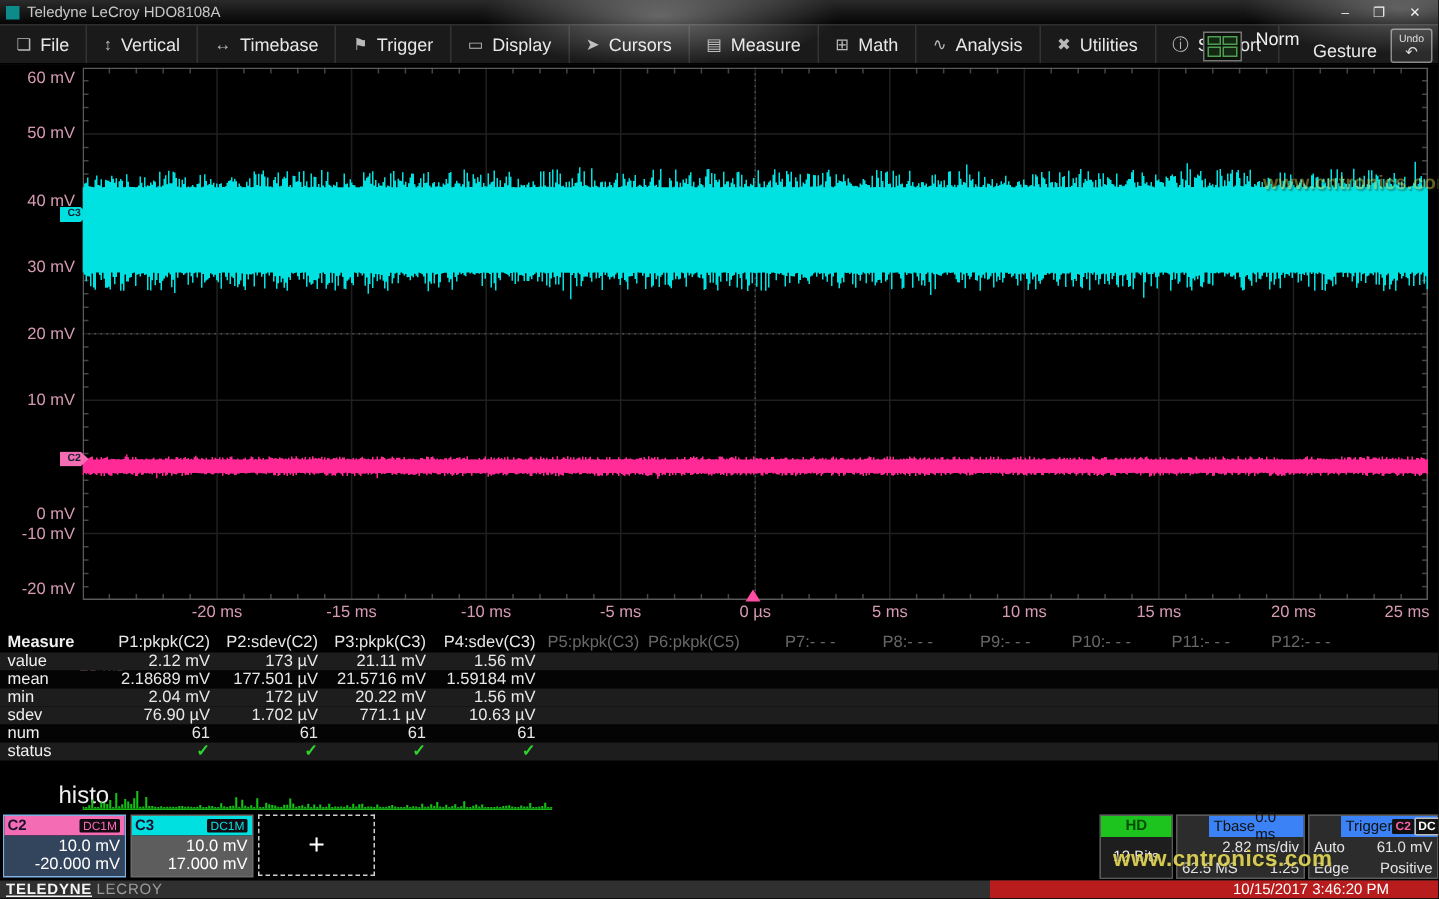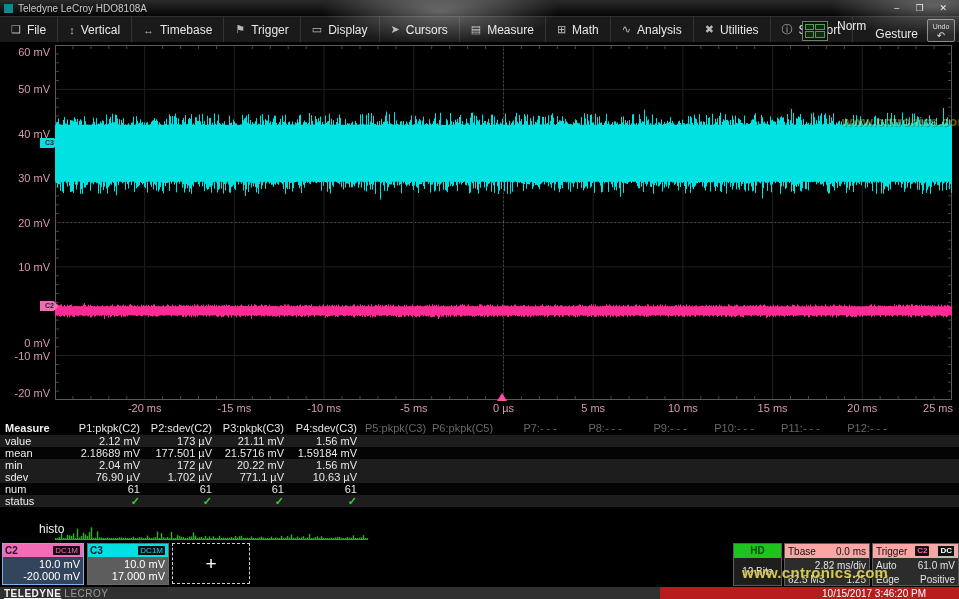--- a/index.html
+++ b/index.html
@@ -47,40 +47,40 @@
   .measure{position:absolute;left:0;top:422px;width:959px;font-size:11px;}
   .mrow{display:flex;height:12px;line-height:12px;}
   .mrow.mhead{height:13px;line-height:13px;background:#000;}
   .mrow.light{background:#1d1d1d;}
   .mrow.dark{background:#040404;}
   .mcell{box-sizing:border-box;padding-right:8px;text-align:right;white-space:nowrap;overflow:hidden;color:#e8e8e8;}
   .mlabel{text-align:left;padding-left:5px;padding-right:0;color:#f0f0f0;}
   .mtitle{font-weight:bold;}
   .dim{color:#686868;}
   .check{color:#2ed32e;font-weight:bold;}
-  .histo-label{position:absolute;left:5px;top:522px;font-size:12px;color:#f0f0f0;padding-left:34px;}
+  .histo-label{position:absolute;left:5px;top:522px;font-size:16px;color:#f0f0f0;padding-left:34px;}
   .histo-svg{position:absolute;left:55px;top:521px;}
 
   
   .channel-row{position:absolute;left:2px;top:543px;display:flex;gap:3px;align-items:flex-start;}
   .chbox{width:82px;border:1px solid #6a6a6a;box-sizing:border-box;}
   .chbox.sel{border-color:#7fb2e5;}
   .chhead{height:13px;display:flex;align-items:center;justify-content:space-between;padding:0 2px;}
   .chid{font-size:10px;font-weight:bold;color:#1c1030;}
   .chbadge{font-size:8px;padding:0 2px;background:#140a12;border:1px solid;border-radius:2px;line-height:9px;}
   .chbody{height:27px;background:#5d5d5d;text-align:right;padding:1px 3px 0 0;box-sizing:border-box;}
   .chbox.sel .chbody{background:#33455c;}
   .chval{font-size:11px;line-height:12px;color:#fff;}
   .addbox{width:78px;height:41px;border:1px dashed #cfcfcf;background:#000;box-sizing:border-box;
           display:flex;align-items:center;justify-content:center;color:#fff;font-size:19px;}
 
   
   .acq{position:absolute;top:543px;border:1px solid #5a5a5a;box-sizing:border-box;font-size:10px;background:#2c2c2c;}
   .acq-head{height:14px;display:flex;align-items:center;justify-content:space-between;
-            padding:0 3px;background:#fca5a5;color:#111;}
+            padding:0 3px;background:#3b82f6;color:#111;margin-left:21px;}
   .acq-line{height:14px;display:flex;align-items:center;padding:0 3px;color:#e4e4e4;}
   .acq-line.r{justify-content:flex-end;}
   .acq-line.sb{justify-content:space-between;}
   .hd{left:733px;width:49px;height:43px;}
   .hd-head{height:14px;background:#1ec41e;color:#064d06;font-weight:bold;text-align:center;line-height:14px;}
   .hd-body{height:27px;display:flex;align-items:center;justify-content:center;color:#eee;background:#1e1e1e;}
   .tbase{left:784px;width:86px;height:43px;}
   .trig{left:872px;width:87px;height:43px;}
   .tbadge{background:#111;font-size:8px;font-weight:bold;padding:0 2px;border-radius:1px;line-height:10px;}
   .tbadge.c2b{color:#ff5fa8;}

